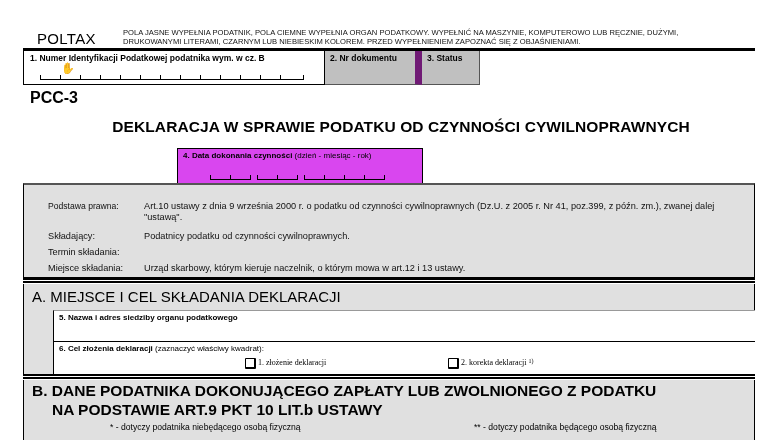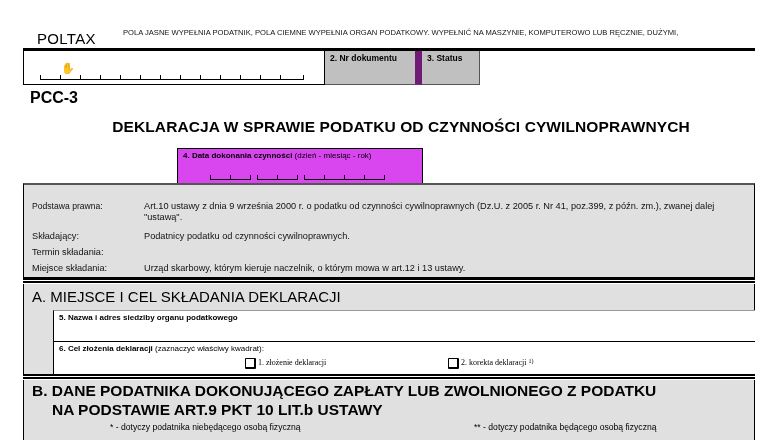--- a/index.html
+++ b/index.html
@@ -25,21 +25,21 @@
     .pcc { left: 30px; top: 89px; font-size: 16px; font-weight: bold; }
     .title { left: 0; width: 782px; top: 118px; text-align: center; font-size: 15.5px; font-weight: bold; letter-spacing: 0.1px; padding-left: 20px; }
 
     .box4 { left: 177px; top: 148px; width: 246px; height: 35px; border: 1px solid #000; border-bottom: none; background: #d946ef; }
     .box4 .lbl { position: absolute; left: 5px; top: 2px; font-size: 8px; }
     .box4 .lbl b { font-weight: bold; }
     .dot { position: absolute; top: 28px; font-size: 9px; font-weight: bold; }
 
     .infobox { left: 23px; top: 183px; width: 732px; height: 95px; background: #e0e0e0; border: 1px solid #000; border-top: 2px solid #555; }
     .info-row { position: absolute; font-size: 9.2px; color: #111; }
-    .info-key { left: 0; padding-left: 8px; }
+    .info-key { left: 16px; padding-left: 8px; }
     .info-val { left: 120px; width: 605px; line-height: 11px; }
     .info-key.small { font-size: 8.6px; }
 
     .dbl { left: 23px; width: 732px; height: 5px; border-top: 2px solid #000; border-bottom: 2px solid #000; background: #fff; }
 
     .secA { left: 23px; top: 284px; width: 732px; height: 90px; background: #e0e0e0; border-left: 1px solid #000; border-right: 1px solid #000; }
     .secA .head { position: absolute; left: 8px; top: 4px; font-size: 15px; font-weight: normal; text-align: center; }
     .f5 { left: 53px; top: 310px; width: 702px; height: 32px; background: #fff; border-left: 1px solid #000; border-top: 1px solid #999; border-bottom: 1px solid #000; }
     .f5 .lbl { position: absolute; left: 5px; top: 2px; font-size: 8px; font-weight: bold; }
     .f6 { left: 53px; top: 342px; width: 702px; height: 32px; background: #fff; border-left: 1px solid #000; }
@@ -53,25 +53,27 @@
     .secB .head { position: absolute; left: 8px; top: 1px; font-size: 15.5px; font-weight: bold; line-height: 19px; }
     .secB .head .l2 { padding-left: 20px; display: block; }
     .secB .note { position: absolute; top: 42px; font-size: 8.6px; }
   </style>
 </head>
 <body>
 
 <div class="abs poltax">POLTAX</div>
 <div class="abs instr">
   <div>POLA JASNE WYPEŁNIA PODATNIK, POLA CIEMNE WYPEŁNIA ORGAN PODATKOWY. WYPEŁNIĆ NA MASZYNIE, KOMPUTEROWO LUB RĘCZNIE, DUŻYMI,</div>
+  <div>DRUKOWANYMI LITERAMI, CZARNYM LUB NIEBIESKIM KOLOREM. PRZED WYPEŁNIENIEM ZAPOZNAĆ SIĘ Z OBJAŚNIENIAMI.</div>
 </div>
 
 <div class="abs topbar"></div>
 
 <div class="abs box1">
+  <div class="lbl">1. Numer Identyfikacji Podatkowej podatnika wym. w cz. B</div>
   <div class="hand">✋</div>
   <div class="ticks" style="left:16px; top:25px; width:264px;">
     <span style="left:0"></span>
       <span style="left:20px"></span>
       <span style="left:40px"></span>
       <span style="left:60px"></span>
     <span style="left:80px"></span>
       <span style="left:100px"></span>
       <span style="left:120px"></span>
       <span style="left:140px"></span>

